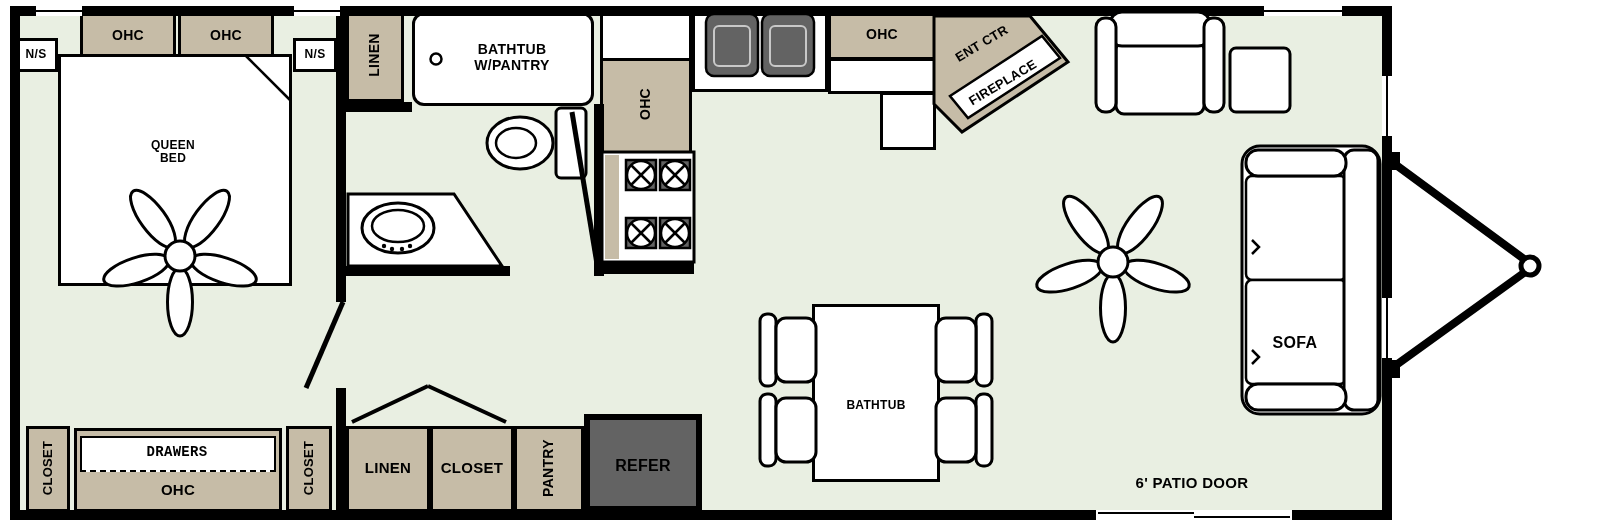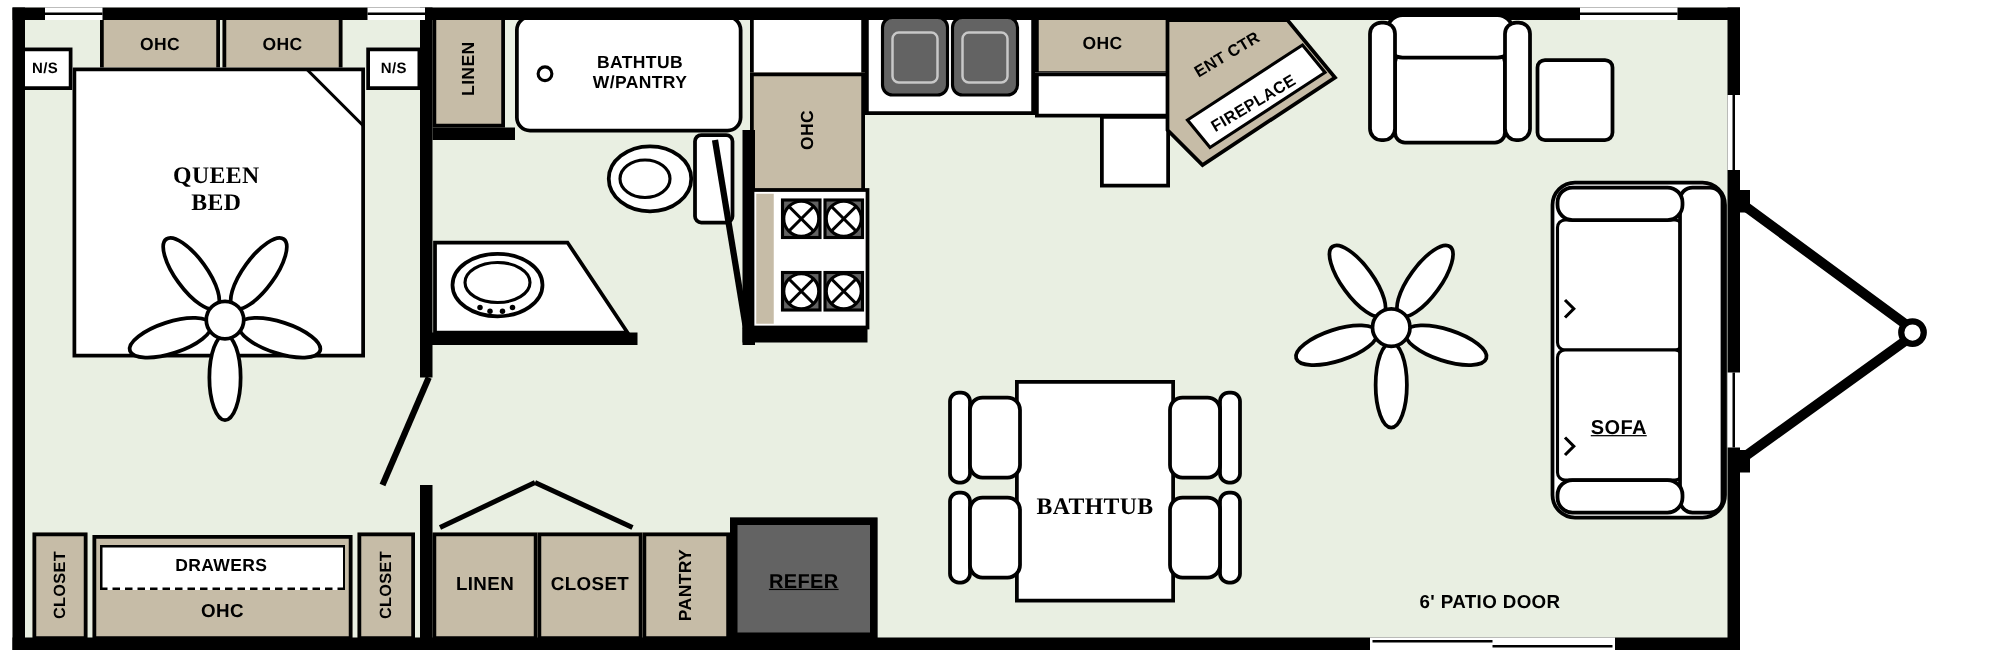--- a/index.html
+++ b/index.html
@@ -15,21 +15,21 @@
   .appl{position:absolute;background:var(--appliance);border:6px solid var(--wall);box-sizing:border-box;}
   .window{position:absolute;background:#fff;}
   .window .paneh{position:absolute;left:0;right:0;top:4px;height:2px;background:#000;}
   .window .panev{position:absolute;top:0;bottom:0;left:4px;width:2px;background:#000;}
   .lbl{position:absolute;font-weight:700;color:#000;letter-spacing:.3px;white-space:nowrap;line-height:1.12;text-align:center;}
   .hlabel{transform:translate(-50%,-50%);}
   .vlabel{transform:translate(-50%,-50%) rotate(-90deg);}
   .rlabel{transform:translate(-50%,-50%) rotate(-31deg);}
   .lbl span{display:block;text-align:center;}
   .fs12{font-size:12px;} .fs13{font-size:13px;} .fs14{font-size:14px;}
-  .fs15{font-size:15px;} .fs16{font-size:16px;text-decoration:underline;} .fs17{font-size:19px;font-family:Liberation Serif, serif;}
+  .fs15{font-size:15px;} .fs16{font-size:16px;} .fs17{font-size:12px;}
   .drawers-box{position:absolute;background:#fff;border:2.5px solid #000;border-bottom:2.5px dashed #000;box-sizing:border-box;}
   svg.overlay{position:absolute;left:0;top:0;width:1600px;height:531px;pointer-events:none;}
   .sw{fill:#fff;stroke:#000;stroke-width:3;}
   .sw2{fill:#fff;stroke:#000;stroke-width:2.5;}
   .nf{fill:none;stroke:#000;stroke-width:2.5;}
   .dk{fill:var(--appliance);stroke:#000;stroke-width:2.5;}
   .cabf{fill:var(--cabinet);stroke:#000;stroke-width:3;}
   .ln{stroke:#000;stroke-width:5;fill:none;stroke-linecap:butt;}
   .ln4{stroke:#000;stroke-width:4;fill:none;}
   .hitchln{stroke:#000;stroke-width:8;fill:none;stroke-linecap:round;}
@@ -228,21 +228,21 @@
 
   <div class="lbl hlabel fs14" style="left:128px;top:36px;">OHC</div>
   <div class="lbl hlabel fs14" style="left:226px;top:36px;">OHC</div>
   <div class="lbl hlabel fs12" style="left:36px;top:55px;">N/S</div>
   <div class="lbl hlabel fs12" style="left:315px;top:55px;">N/S</div>
   <div class="lbl hlabel fs17" style="left:173px;top:152px;">
     <span>QUEEN</span>
       <span>BED</span>
   </div>
   <div class="lbl vlabel fs13" style="left:48px;top:468px;">CLOSET</div>
-  <div class="lbl hlabel fs14" style="left:177px;top:453px;">DRAWERS</div>
+  <div class="lbl hlabel fs14" style="left:177px;top:453px;font-family:Liberation Mono, monospace;">DRAWERS</div>
   <div class="lbl hlabel fs15" style="left:178px;top:490px;">OHC</div>
   <div class="lbl vlabel fs13" style="left:309px;top:468px;">CLOSET</div>
 
   <div class="lbl vlabel fs14" style="left:375px;top:55px;">LINEN</div>
   <div class="lbl hlabel fs14" style="left:512px;top:58px;">
     <span>BATHTUB</span>
       <span>W/PANTRY</span>
   </div>
 
   <div class="lbl vlabel fs14" style="left:646px;top:104px;">OHC</div>

